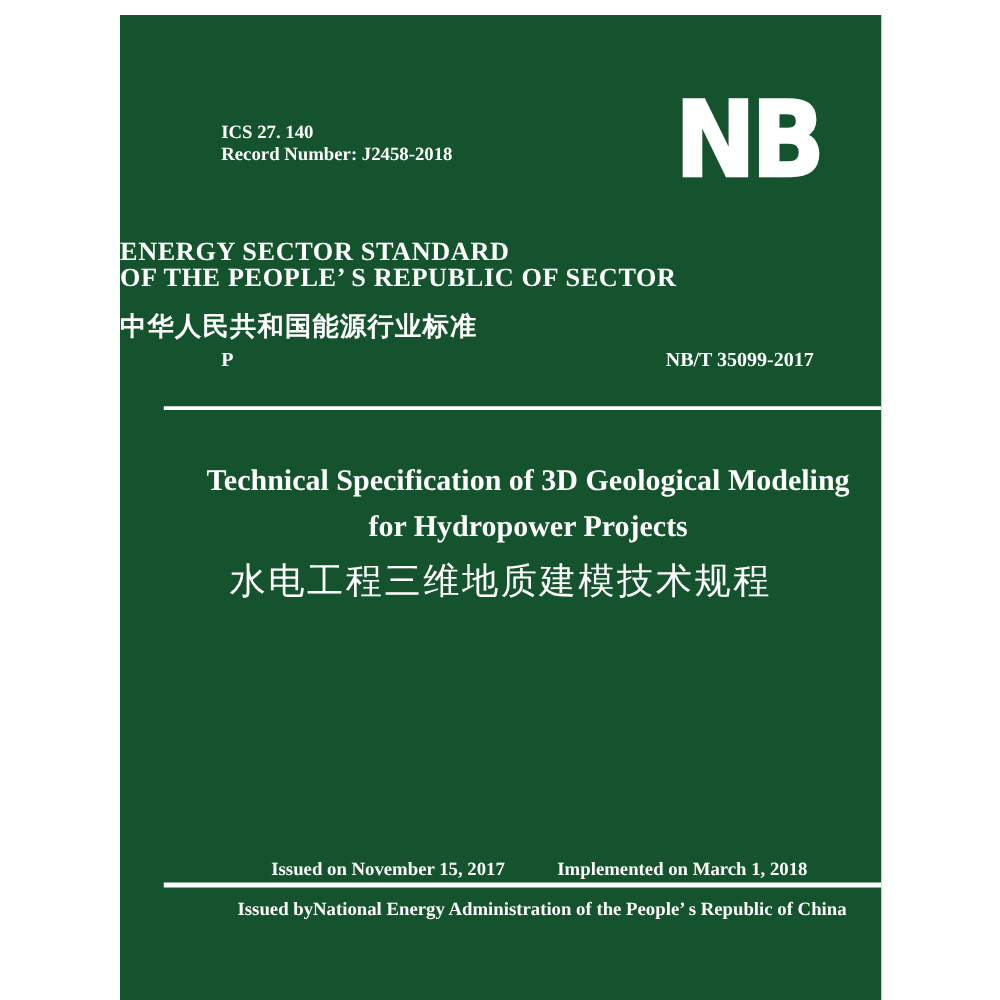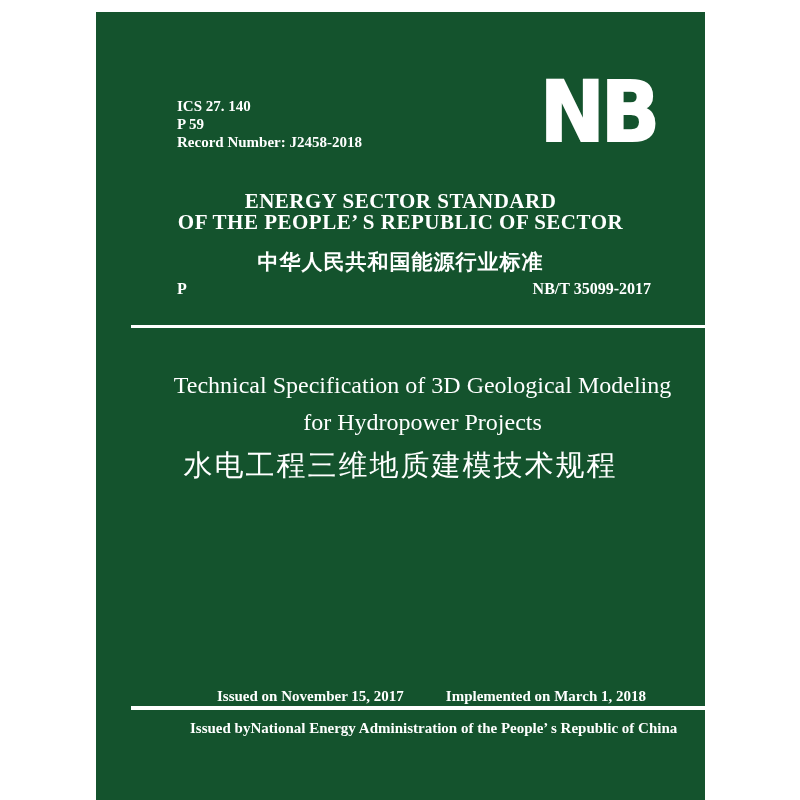--- a/index.html
+++ b/index.html
@@ -48,21 +48,21 @@
     transform-origin: left top;
     -webkit-text-stroke: 2px #ffffff;
     white-space: nowrap;
   }
   
   .header-block {
     position: absolute;
     left: 0;
     right: 0;
     top: 179px;
-    text-align: center;
+    text-align: left;
   }
   .hdr-en {
     font-size: 21px;
     font-weight: bold;
     line-height: 21px;
     letter-spacing: 0.5px;
     white-space: nowrap;
   }
   .hdr-zh {
     margin-top: 17px;
@@ -98,21 +98,21 @@
   
   .title-block {
     position: absolute;
     left: 0;
     right: 0;
     top: 355px;
     text-align: center;
   }
   .title-en {
     font-size: 24px;
-    font-weight: normal;
+    font-weight: bold;
     line-height: 37px;
     white-space: nowrap;
     padding-left: 44px;
   }
   .title-zh {
     margin-top: 6px;
     font-size: 29px;
     font-weight: normal;
     line-height: 36px;
     letter-spacing: 2px;
@@ -145,21 +145,20 @@
   .issuer-label { }
 </style>
 </head>
 <body>
 
 <div class="page">
   <div class="cover">
 
     <div class="meta-block">
       <div>ICS 27. 140</div>
-      <div>P 59</div>
       <div>Record Number: J2458-2018</div>
     </div>
 
     <div class="nb-logo">NB</div>
 
     <div class="header-block">
       <div class="hdr-en">ENERGY SECTOR STANDARD</div>
       <div class="hdr-en">OF THE PEOPLE’ S REPUBLIC OF SECTOR</div>
       <div class="hdr-zh">中华人民共和国能源行业标准</div>
     </div>

